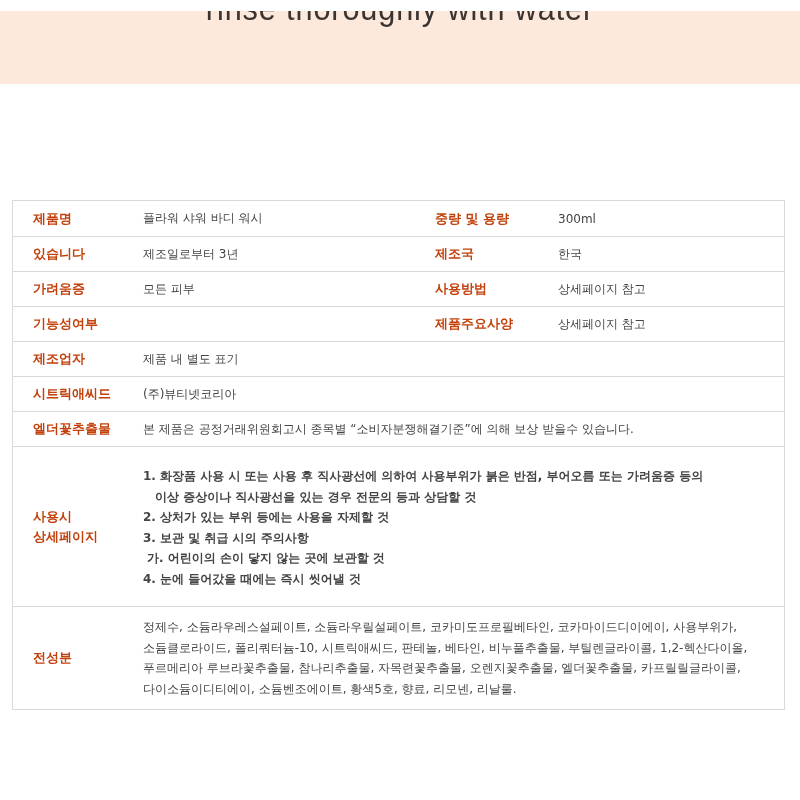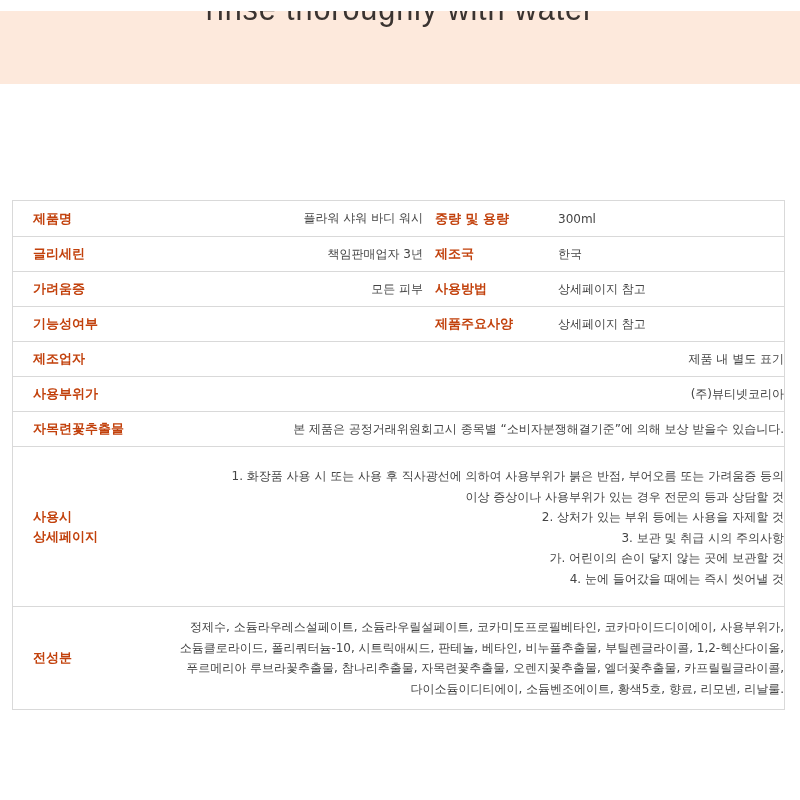--- a/index.html
+++ b/index.html
@@ -32,31 +32,31 @@
     box-sizing: border-box; align-items: center;
     font-size: 12px;
   }
   .row:first-child { border-top: none; }
   .row.h35 { height: 35px; }
   .cell-label {
     width: 130px; padding-left: 20px; box-sizing: border-box;
     font-weight: bold; font-size: 13px; color: #c2410c;
   }
   .cell-value {
-    box-sizing: border-box; color: #444; font-size: 12px; text-align: right;
+    box-sizing: border-box; color: #444; font-size: 12px;
   }
   .half { display: flex; align-items: center; height: 100%; }
   .half.left { width: 410px; }
   .half.left .cell-value { width: 280px; }
   .half.right { flex: 1; }
   .half.right .cell-label { width: 135px; padding-left: 12px; }
   .full .cell-value { flex: 1; }
   .row.caution { height: 160px; }
   .row.ingredients { height: 103px; }
-  .multiline { line-height: 20.5px; padding-top: 2px; }
+  .multiline { line-height: 20.5px; padding-top: 2px; font-weight: bold; }
   .multiline .line { white-space: nowrap; }
   .indent1 { padding-left: 12px; }
   .indent2 { padding-left: 4px; }
   .ingr { line-height: 20.5px; }
 </style>
 </head>
 <body>
 
 <div class="top-band">
   <div class="top-band-text">rinse thoroughly with water</div>
@@ -70,22 +70,22 @@
       <div class="cell-value">플라워 샤워 바디 워시</div>
     </div>
     <div class="half right">
       <div class="cell-label">중량 및 용량</div>
       <div class="cell-value">300ml</div>
     </div>
   </div>
 
   <div class="row h35">
     <div class="half left">
-      <div class="cell-label">글리세린</div>
-      <div class="cell-value">책임판매업자 3년</div>
+      <div class="cell-label">있습니다</div>
+      <div class="cell-value">제조일로부터 3년</div>
     </div>
     <div class="half right">
       <div class="cell-label">제조국</div>
       <div class="cell-value">한국</div>
     </div>
   </div>
 
   <div class="row h35">
     <div class="half left">
       <div class="cell-label">가려움증</div>
@@ -107,37 +107,37 @@
       <div class="cell-value">상세페이지 참고</div>
     </div>
   </div>
 
   <div class="row h35 full">
     <div class="cell-label">제조업자</div>
     <div class="cell-value">제품 내 별도 표기</div>
   </div>
 
   <div class="row h35 full">
-    <div class="cell-label">사용부위가</div>
+    <div class="cell-label">시트릭애씨드</div>
     <div class="cell-value">(주)뷰티넷코리아</div>
   </div>
 
   <div class="row h35 full">
-    <div class="cell-label">자목련꽃추출물</div>
+    <div class="cell-label">엘더꽃추출물</div>
     <div class="cell-value">본 제품은 공정거래위원회고시 종목별 “소비자분쟁해결기준”에 의해 보상 받을수 있습니다.</div>
   </div>
 
   <div class="row caution full">
     <div class="cell-label" style="line-height:20px;">
       <div>사용시</div>
       <div>상세페이지</div>
     </div>
     <div class="cell-value multiline">
       <div class="line">1. 화장품 사용 시 또는 사용 후 직사광선에 의하여 사용부위가 붉은 반점, 부어오름 또는 가려움증 등의</div>
-      <div class="line indent1">이상 증상이나 사용부위가 있는 경우 전문의 등과 상담할 것</div>
+      <div class="line indent1">이상 증상이나 직사광선을 있는 경우 전문의 등과 상담할 것</div>
       <div class="line">2. 상처가 있는 부위 등에는 사용을 자제할 것</div>
       <div class="line">3. 보관 및 취급 시의 주의사항</div>
       <div class="line indent2">가. 어린이의 손이 닿지 않는 곳에 보관할 것</div>
       <div class="line">4. 눈에 들어갔을 때에는 즉시 씻어낼 것</div>
     </div>
   </div>
 
   <div class="row ingredients full">
     <div class="cell-label">전성분</div>
     <div class="cell-value ingr">

